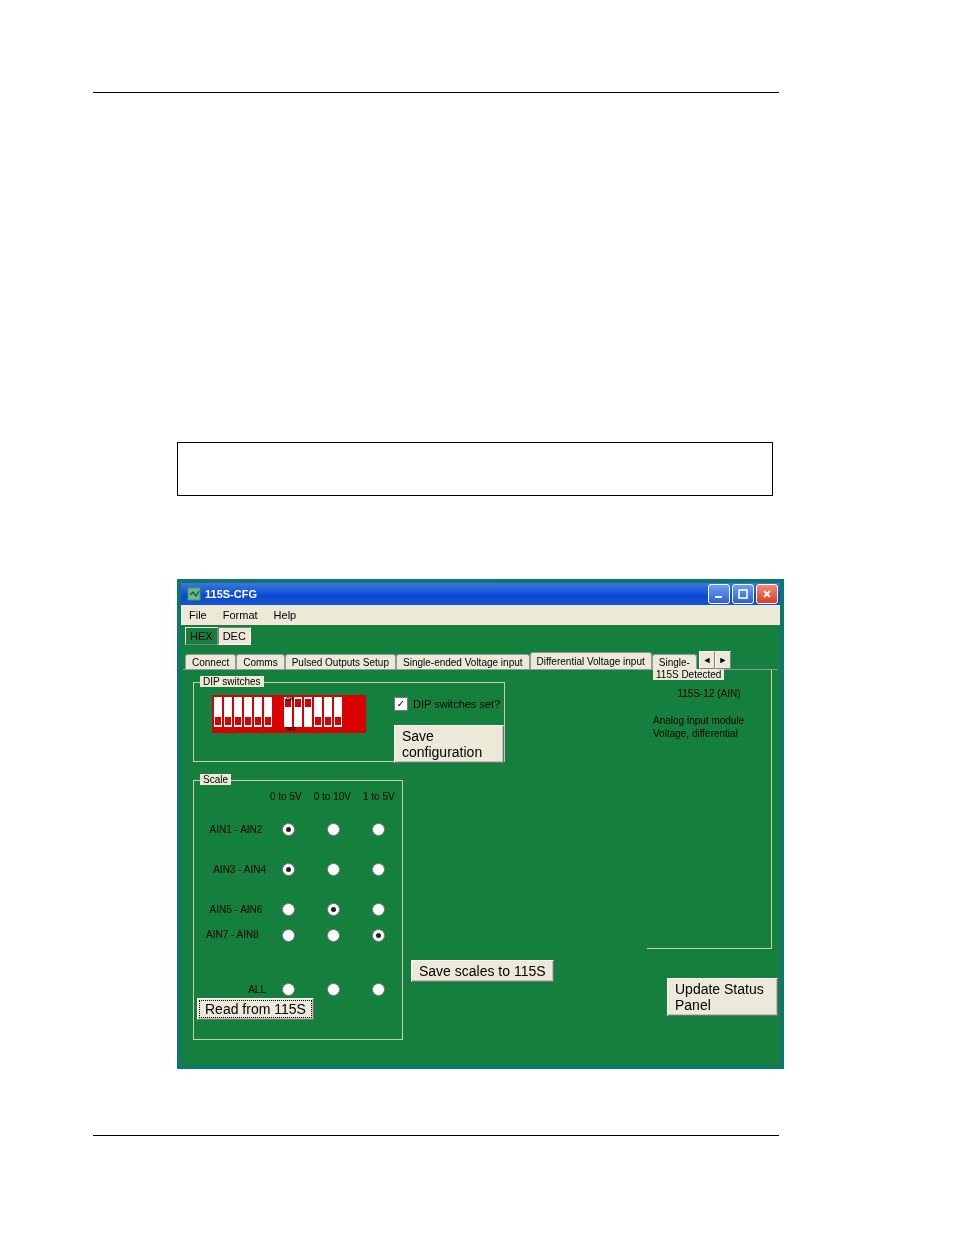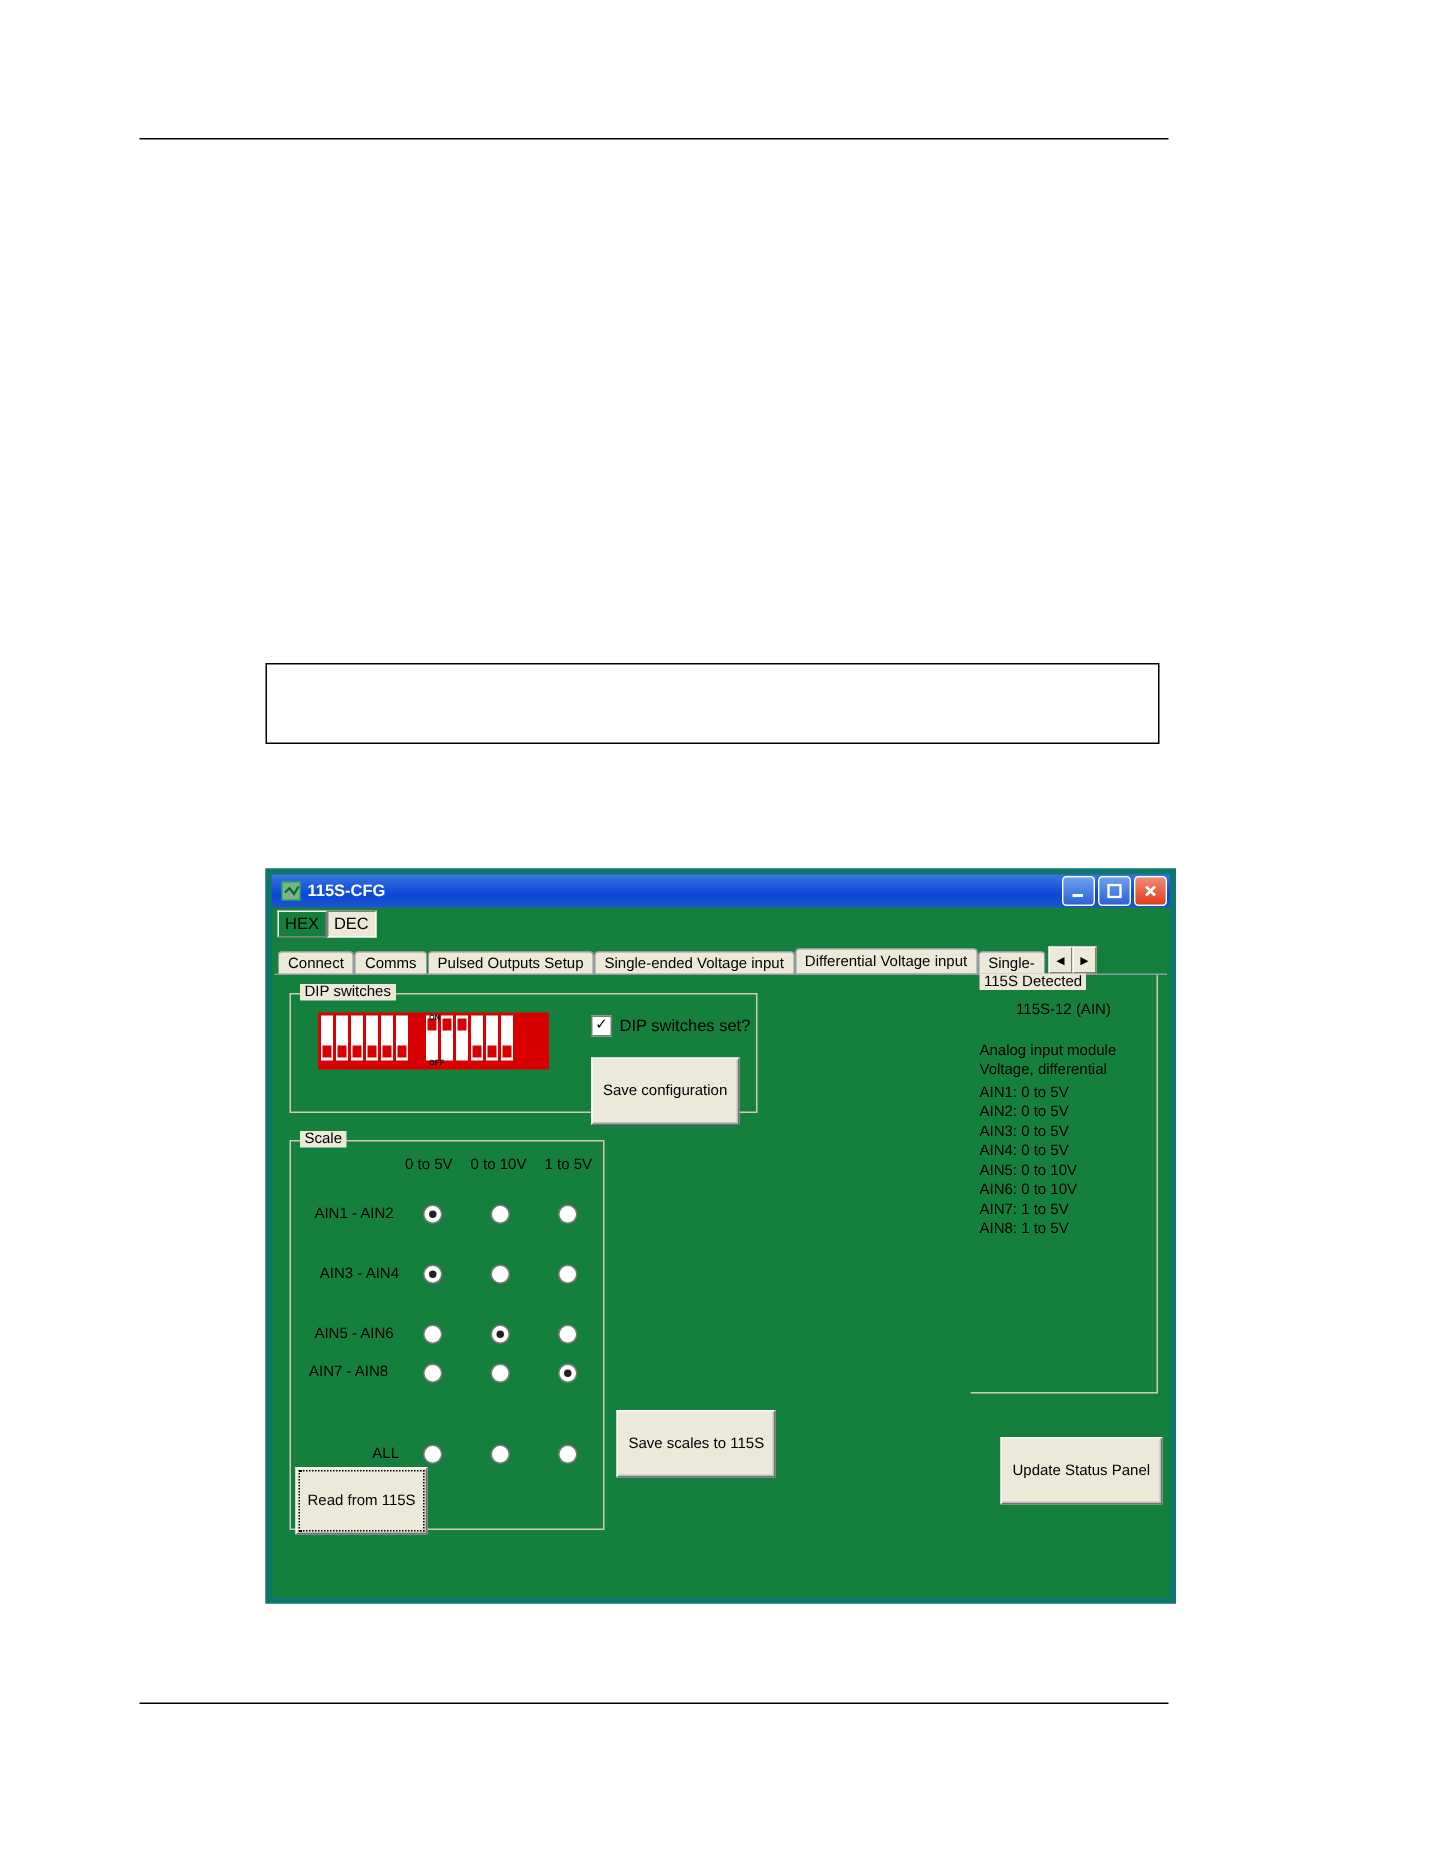--- a/index.html
+++ b/index.html
@@ -29,21 +29,21 @@
 .groupbox .legend{position:absolute;top:-7px;left:6px;background:#ece9d8;padding:0 3px;font-size:10px}
 .dipblock{position:absolute;left:18px;top:12px;width:154px;height:38px;background:#d80000;display:flex;padding:2px;box-sizing:border-box}
 .dipgroup{display:flex;gap:2px}
 .dipgroup+.dipgroup{margin-left:6px}
 .dipsw{width:8px;height:30px;background:#fff;position:relative}
 .dipsw .nub{position:absolute;left:1px;width:6px;height:8px;background:#d80000}
 .dipsw .nub.top{top:2px}.dipsw .nub.bot{bottom:2px}
 .diplabel{position:absolute;font-size:5px;color:#000;font-weight:bold}
 .chk{display:flex;align-items:center;gap:5px}
 .chk .box{width:12px;height:12px;border:1px solid #7a7a7a;background:#fff;display:flex;align-items:center;justify-content:center;font-size:10px;line-height:10px}
-.btn{border:1px solid;border-color:#fff #707070 #707070 #fff;background:#ece9d8;padding:16px 7px;font-size:10px;display:inline-block;box-shadow:inset -1px -1px 0 #c0c0c0}
+.btn{border:1px solid;border-color:#fff #707070 #707070 #fff;background:#ece9d8;padding:2px 7px;font-size:14px;display:inline-block;box-shadow:inset -1px -1px 0 #c0c0c0}
 .btn.focus{outline:1px dotted #000;outline-offset:-3px}
 .scale label{font-size:10px}
 .radio{width:11px;height:11px;border:1px solid #7a7a7a;border-radius:50%;background:#fff;display:inline-flex;align-items:center;justify-content:center}
 .radio.sel::after{content:"";width:5px;height:5px;background:#222;border-radius:50%}
 .rhs{border-left:0}
 hr.rule{border:none;border-top:1px solid #000;margin:0}
 </style>
 </head>
 <body>
 
@@ -70,20 +70,25 @@
     <span class="wbtn max">
           <svg viewBox="0 0 10 10">
             <rect x="1" y="1" width="8" height="8" fill="none" stroke="#fff" stroke-width="1.6"></rect>
           </svg>
         </span>
     <span class="wbtn close">
           <svg viewBox="0 0 10 10">
             <path d="M2 2 L8 8 M8 2 L2 8" stroke="#fff" stroke-width="1.8"></path>
           </svg>
         </span>
+  </div>
+  <div class="menubar">
+    <span>File</span>
+    <span>Format</span>
+    <span>Help</span>
   </div>
   <div class="toolbar">
     <span class="tbtn raised">HEX</span>
     <span class="tbtn pressed">DEC</span>
   </div>
   <div class="tabs">
     <span class="tab">Connect</span>
     <span class="tab">Comms</span>
     <span class="tab">Pulsed Outputs Setup</span>
     <span class="tab">Single-ended Voltage input</span>
@@ -191,29 +196,19 @@
     </div>
     <span class="btn" style="position:absolute;left:228px;top:290px">Save scales to 115S</span>
     <span class="btn focus" style="position:absolute;left:14px;top:328px">Read from 115S</span>
 
     <div class="groupbox rhs" style="left:464px;top:0;width:124px;height:278px;border-top:none">
       <span class="legend" style="top:-1px">115S Detected</span>
       <div style="position:absolute;left:0;top:18px;width:100%;text-align:center;font-size:10px">115S-12 (AIN)</div>
       <div style="position:absolute;left:6px;top:44px;font-size:10px;line-height:13px">
         <div>Analog input module</div>
         <div>Voltage, differential</div>
-        <div id="ainlist" style="margin-top:2px">
-              <div>AIN1: 0 to 5V</div>
-              <div>AIN2: 0 to 5V</div>
-              <div>AIN3: 0 to 5V</div>
-              <div>AIN4: 0 to 5V</div>
-              <div>AIN5: 0 to 10V</div>
-              <div>AIN6: 0 to 10V</div>
-              <div>AIN7: 1 to 5V</div>
-              <div>AIN8: 1 to 5V</div>
-            </div>
       </div>
     </div>
     <span class="btn" style="position:absolute;left:484px;top:308px">Update Status Panel</span>
 
   </div>
 </div>
 </div>
 
 </body></html>

